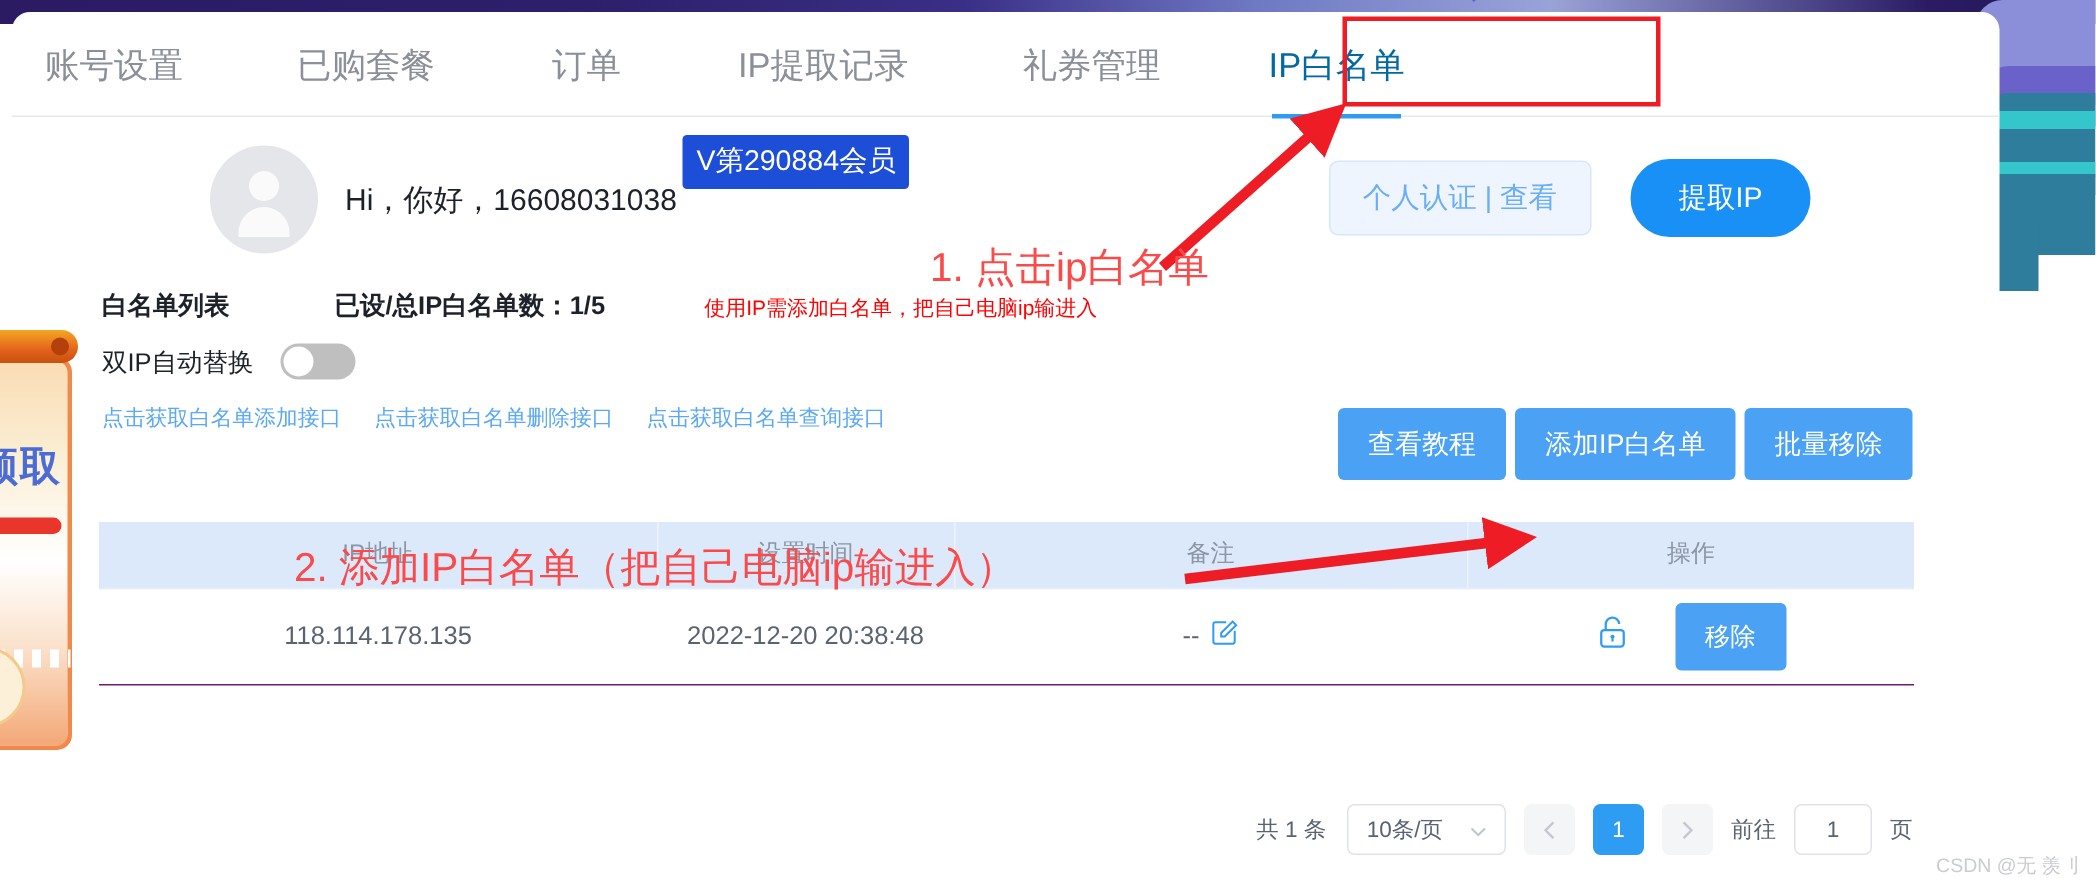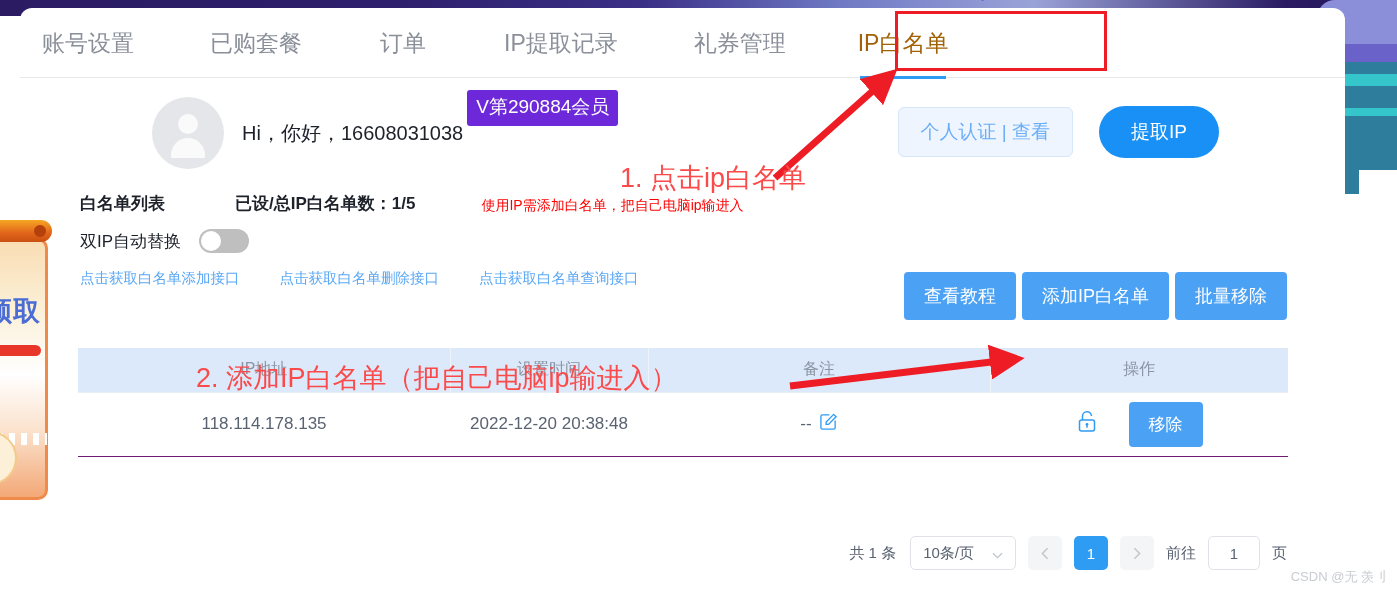--- a/index.html
+++ b/index.html
@@ -49,37 +49,37 @@
     top: 116px; right: 0; width: 80px; height: 54px;
     background: #2f7d9c; border-radius: 0 0 0 0;
   }
   #art-teal-5 {
     top: 150px; right: 38px; width: 52px; height: 44px;
     background: #2f7d9c; border-radius: 0 0 0 24px;
   }
 
   
   #app-card {
-    position: absolute; top: 8px; left: 20px;
+    position: absolute; top: 8px; left: 8px;
     width: 1325px; height: 584px;
     background: #fff; border-radius: 12px; z-index: 1;
   }
 
   
   #tab-bar {
     position: relative; height: 70px;
     border-bottom: 1px solid #e6e8eb;
     display: flex; align-items: center;
   }
   .tab-item {
     font-size: 23px; color: #8a8f99; cursor: pointer;
     position: relative; height: 70px; line-height: 70px;
     white-space: nowrap;
   }
-  .tab-item.active { color: #a16207; }
+  .tab-item.active { color: #0369a1; }
   .tab-item.active::after {
     content: ""; position: absolute; left: 2px; right: 2px; bottom: -1px;
     height: 3px; background: #2f9cf4;
   }
   #tab-0 { margin-left: 22px; }
   #tab-1 { margin-left: 76px; }
   #tab-2 { margin-left: 78px; }
   #tab-3 { margin-left: 78px; }
   #tab-4 { margin-left: 76px; }
   #tab-5 { margin-left: 72px; }
@@ -102,21 +102,21 @@
   #avatar::after {
     content: ""; position: absolute; left: 50%; top: 41px;
     width: 34px; height: 20px; border-radius: 17px 17px 0 0;
     background: #fafafa; transform: translateX(-50%);
   }
   #greeting {
     margin-left: 18px; font-size: 20px; color: #1d2129; white-space: nowrap;
   }
   #vip-badge {
     margin-left: 4px; margin-bottom: 22px;
-    background: #6d28d9; color: #fff; font-size: 19px;
+    background: #1d4ed8; color: #fff; font-size: 19px;
     padding: 4px 9px 6px; border-radius: 3px; white-space: nowrap;
     align-self: center; position: relative; top: -14px;
   }
   #user-actions {
     position: absolute; right: 126px; top: 28px;
     display: flex; align-items: center; gap: 26px;
   }
   #btn-verify {
     background: #eef5ff; border: 1px solid #d6e6fb; color: #6aaef7;
     font-size: 19px; padding: 11px 22px; border-radius: 6px; cursor: pointer;
@@ -141,21 +141,21 @@
   #wl-toggle-label { font-size: 17px; color: #1d2129; }
   #toggle-switch {
     width: 50px; height: 24px; border-radius: 12px; background: #bfbfbf;
     margin-left: 18px; position: relative; cursor: pointer; flex: none;
   }
   #toggle-switch::after {
     content: ""; position: absolute; left: 2px; top: 2px;
     width: 20px; height: 20px; border-radius: 50%; background: #fff;
   }
 
-  #wl-links { display: flex; gap: 40px; margin-top: 16px; padding-left: 2px; font-family: Liberation Mono, monospace; }
+  #wl-links { display: flex; gap: 22px; margin-top: 16px; padding-left: 2px; font-family: Liberation Mono, monospace; }
   .wl-link { font-size: 14.5px; color: #5ba8f5; cursor: pointer; white-space: nowrap; }
 
   #wl-buttons {
     position: absolute; right: 58px; top: 84px;
     display: flex; gap: 6px;
   }
   .wl-btn {
     background: #4ba2f5; color: #fff; border: none; border-radius: 4px;
     font-size: 18px; padding: 12px 20px; cursor: pointer; white-space: nowrap;
   }

